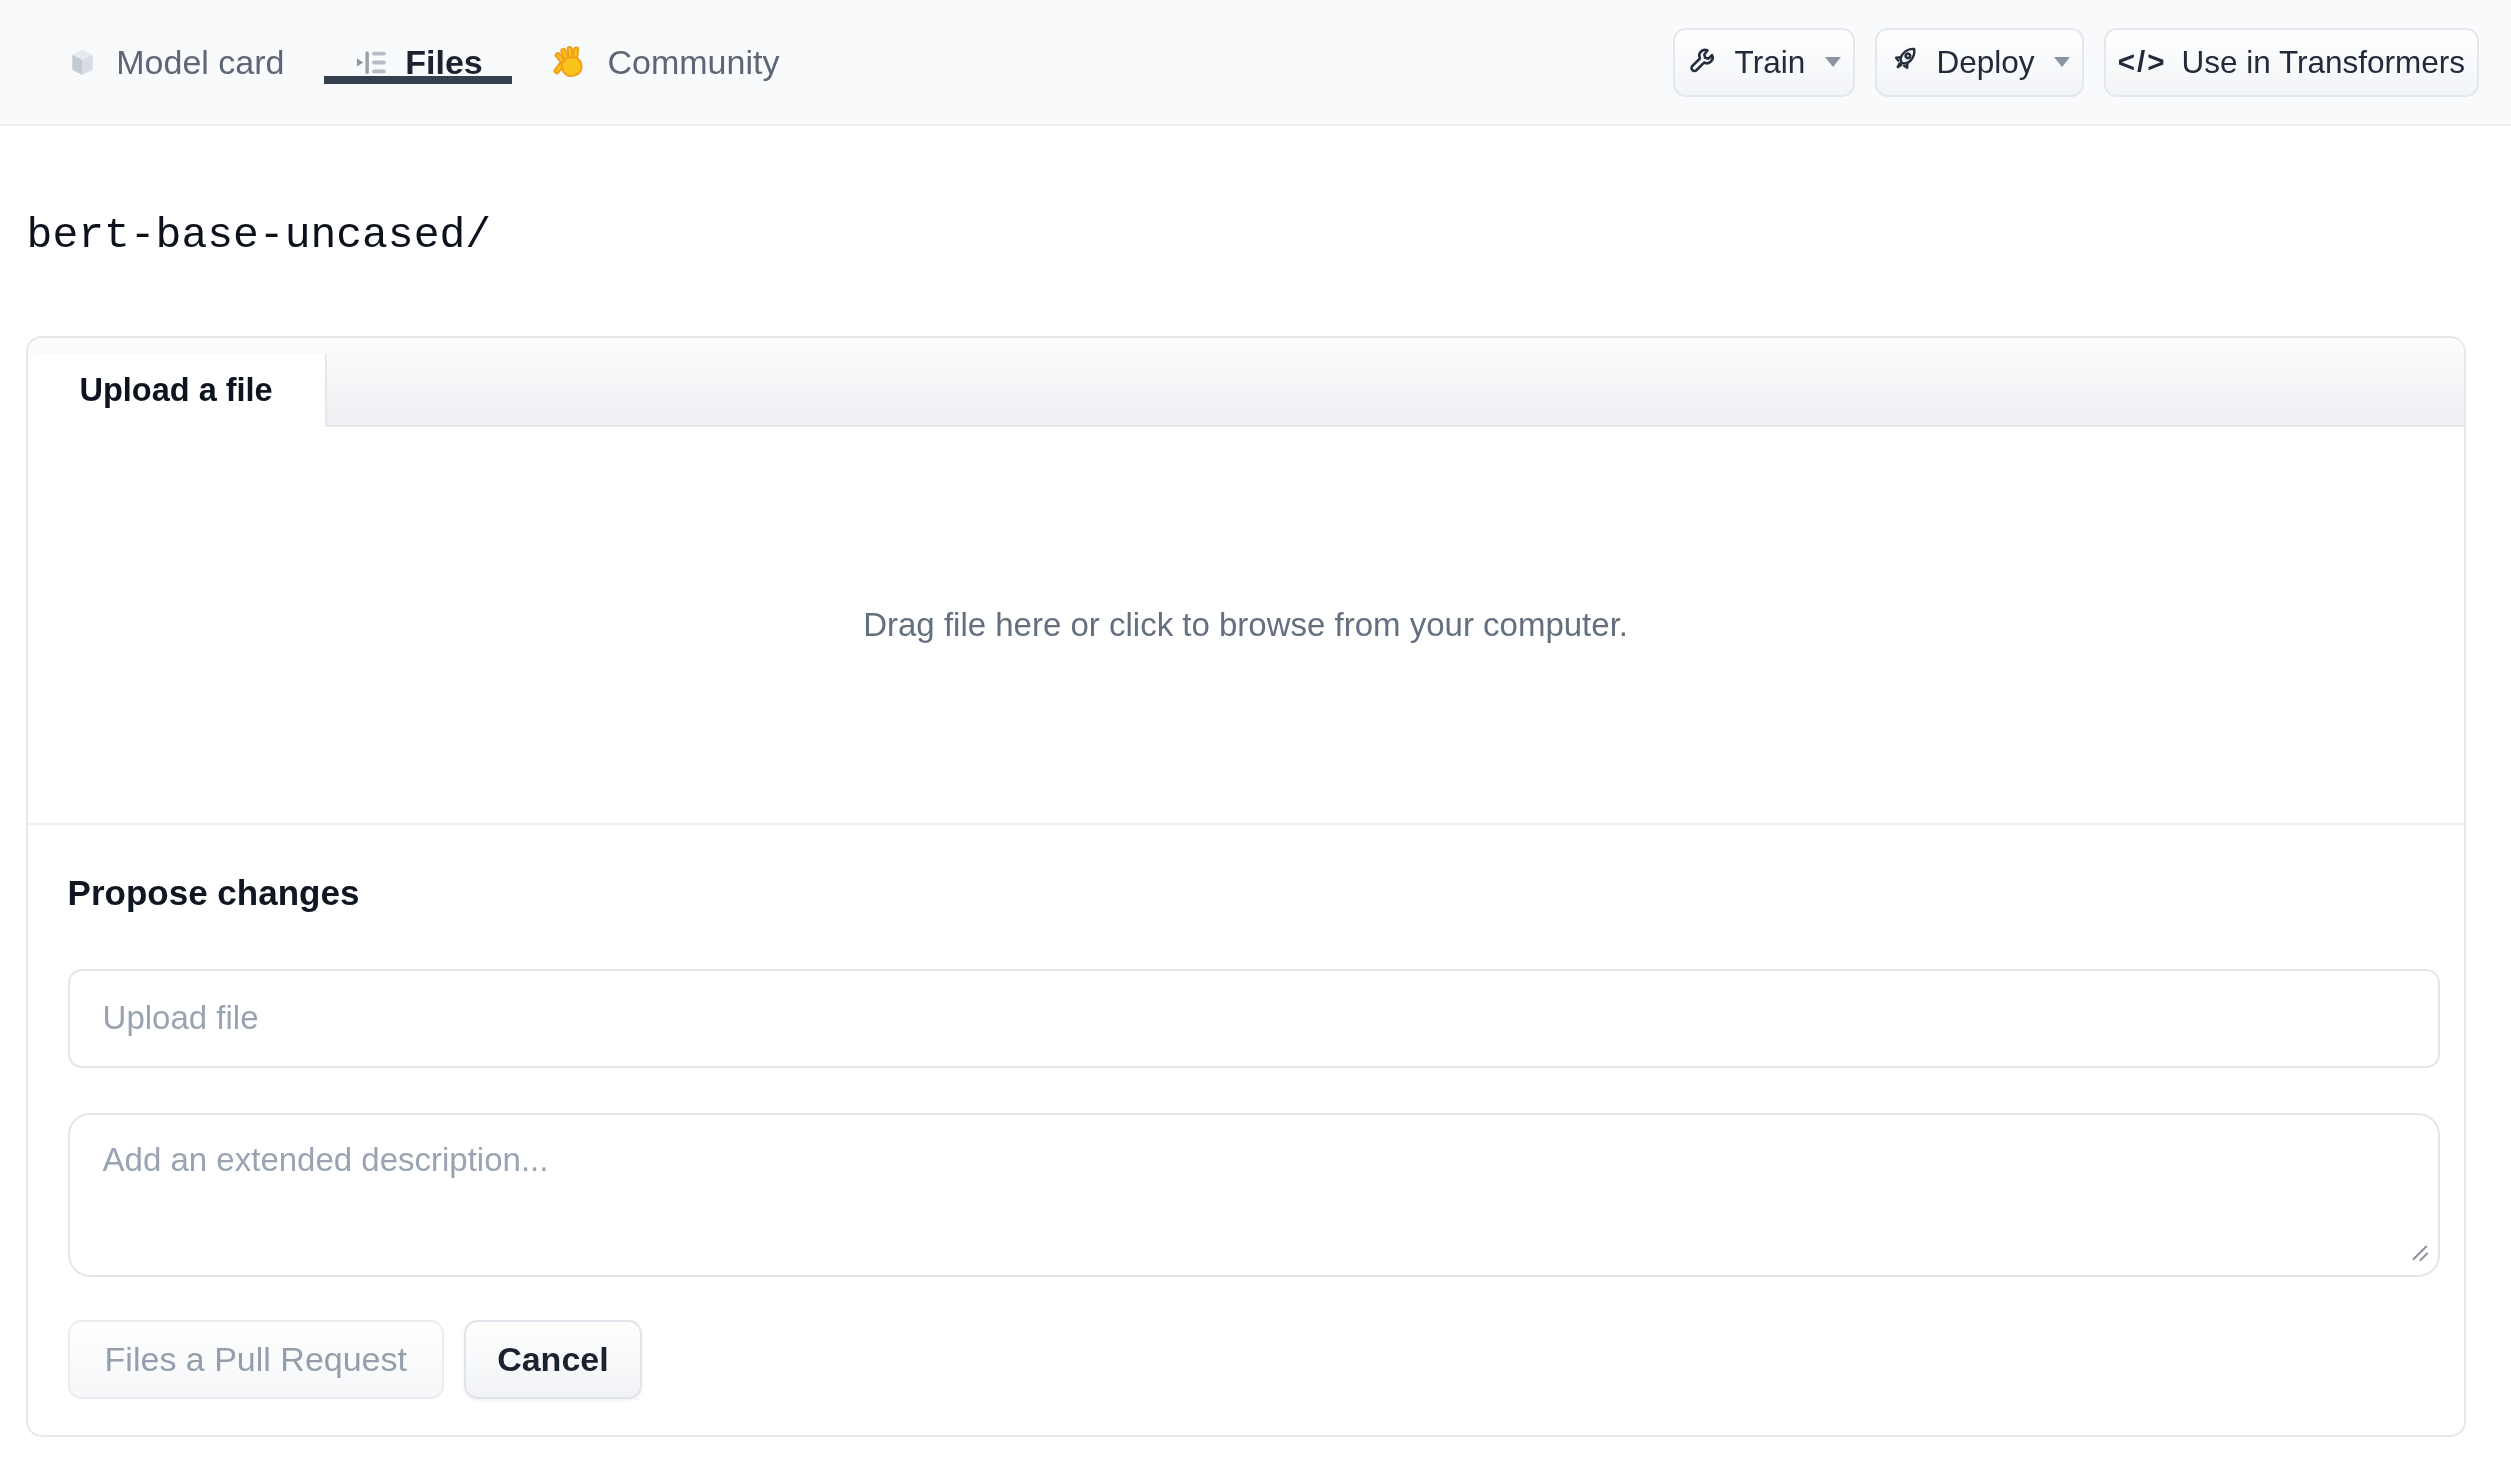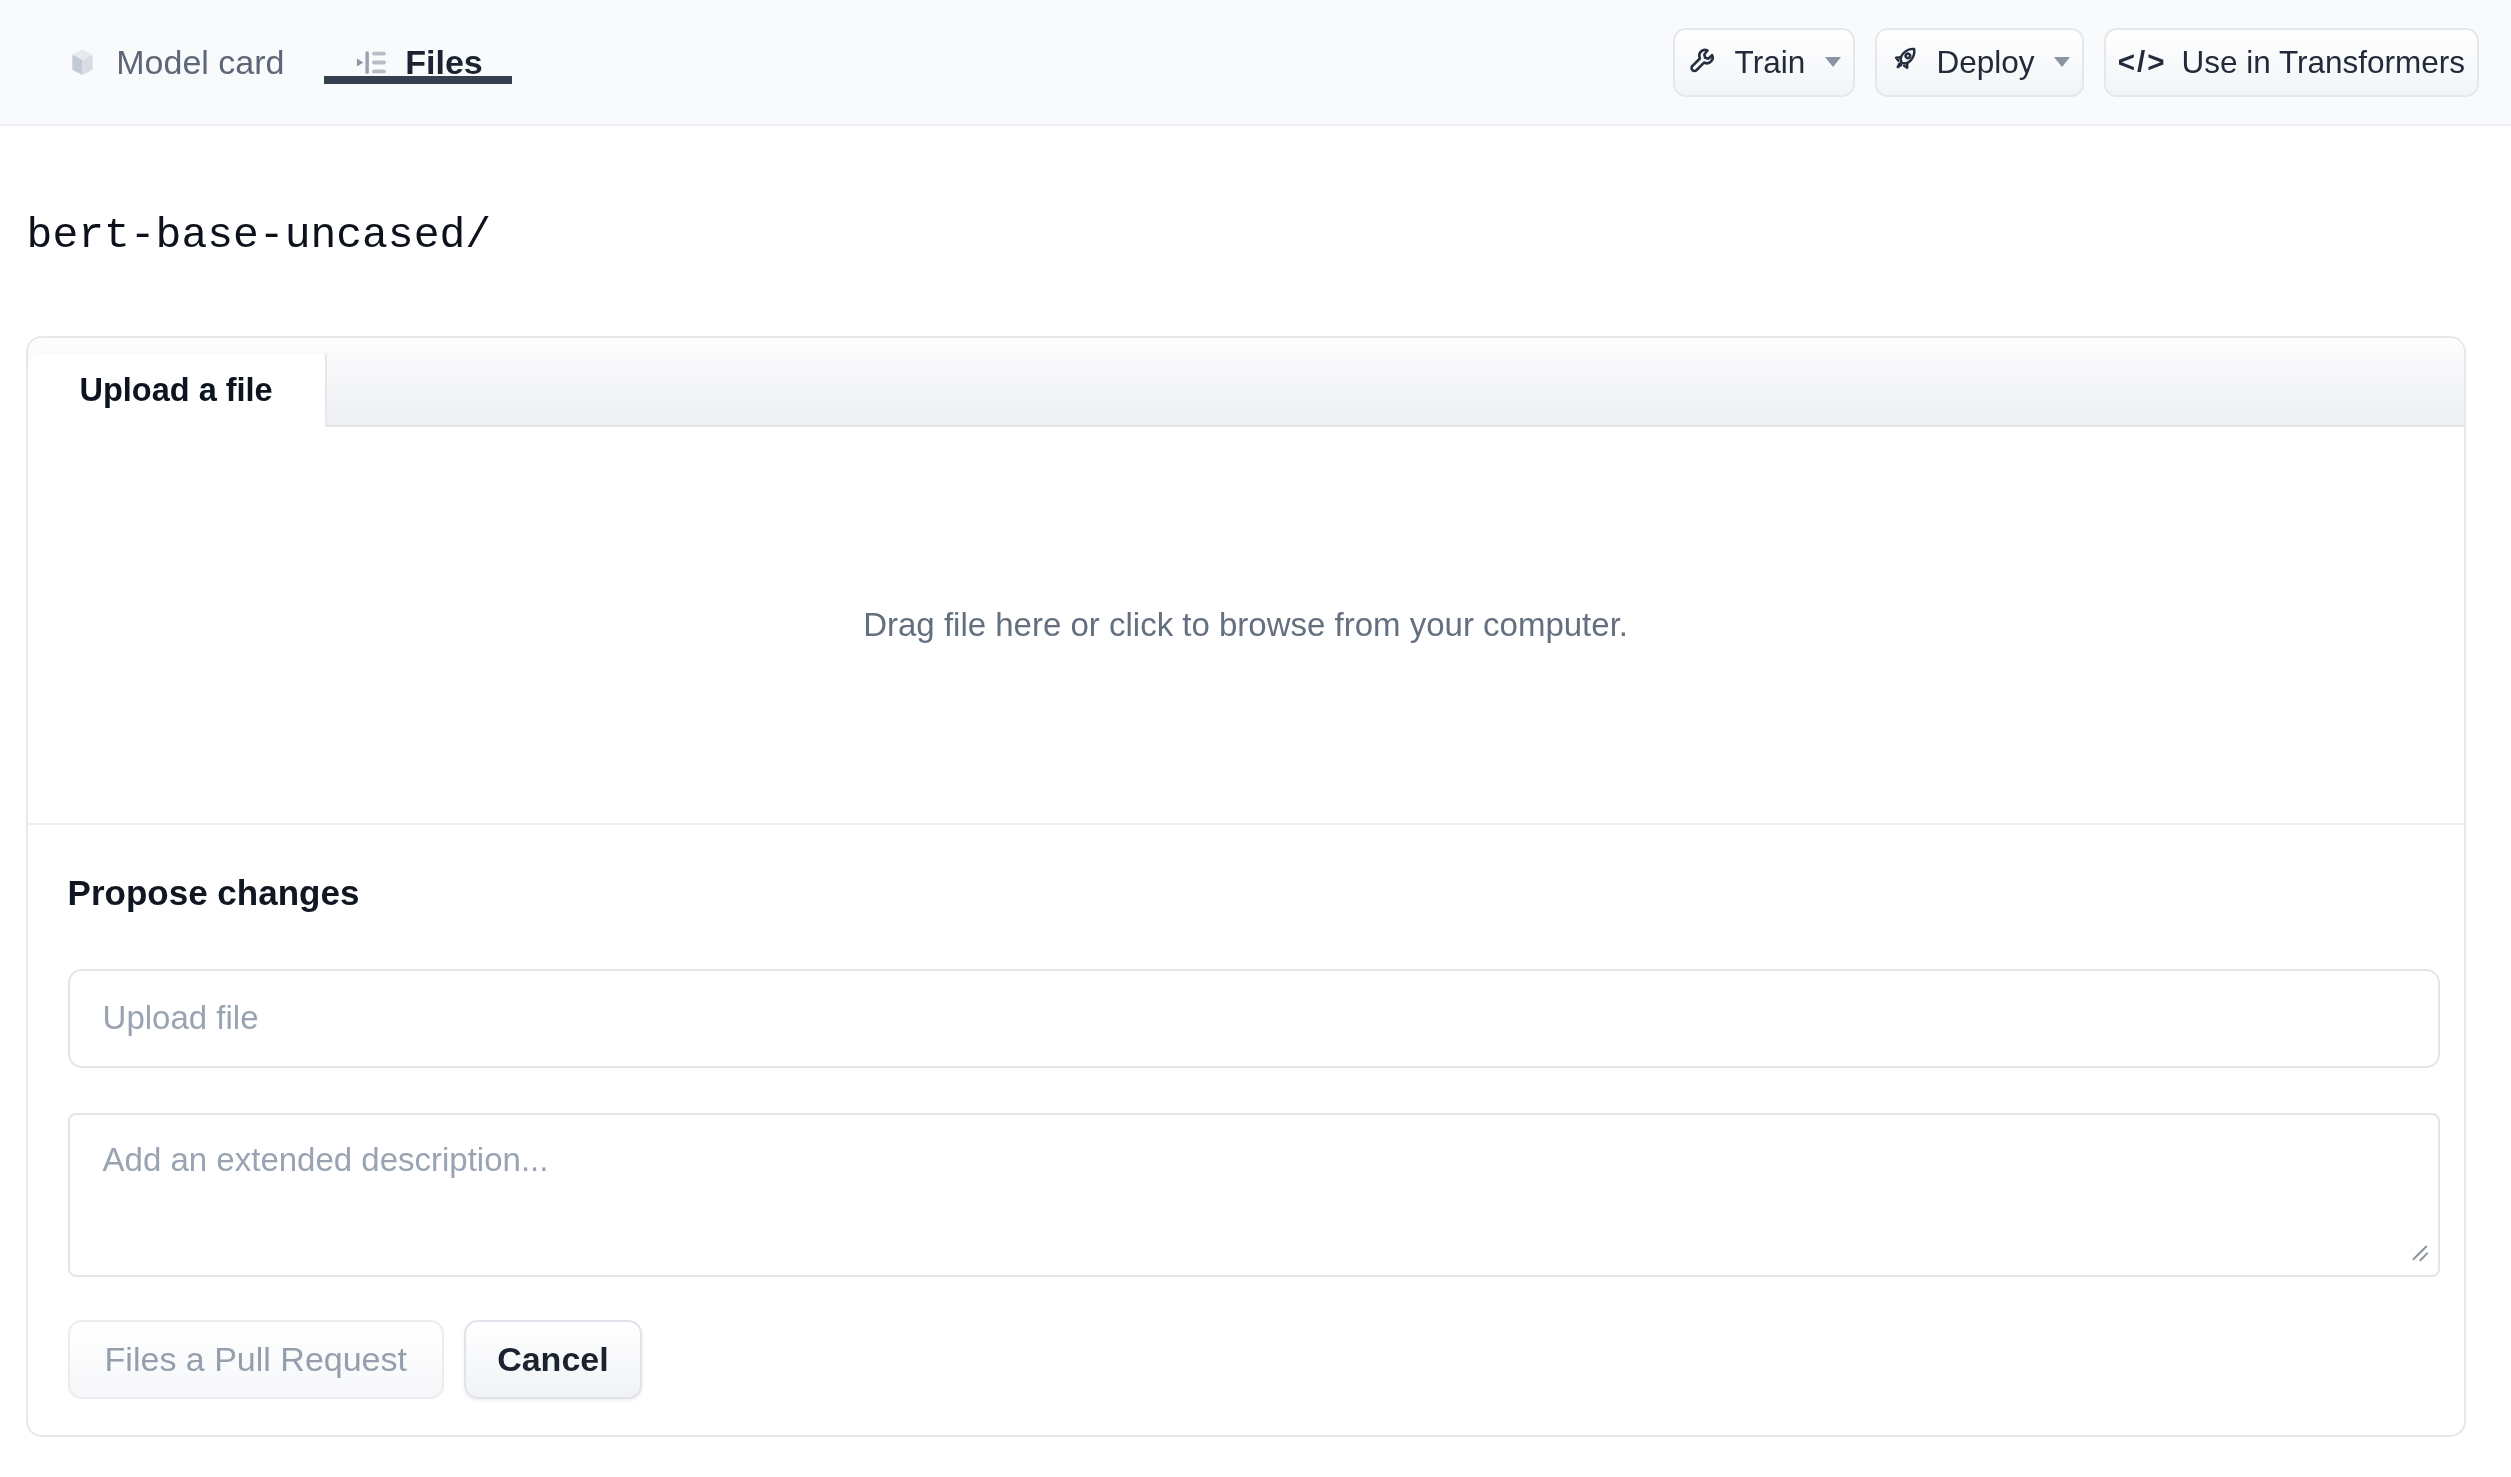--- a/index.html
+++ b/index.html
@@ -150,21 +150,21 @@
     color: #14532d;
     outline: none;
     background: #ffffff;
   }
   .textarea-wrap { position: relative; margin-top: 45px; }
   .desc-textarea {
     display: block;
     width: 100%;
     height: 164px;
     border: 2px solid #e2e5ea;
-    border-radius: 8px;
+    border-radius: 22px;
     padding: 26.6px 33px;
     font-family: "Liberation Sans", sans-serif;
     font-size: 33px;
     color: #1b2330;
     outline: none;
     resize: none;
     background: #ffffff;
   }
   .filename-input::placeholder, .desc-textarea::placeholder { color: #99a3b2; opacity: 1; }
   .resize-handle {
@@ -222,20 +222,35 @@
           <path d="M2 9.2 L6.4 12 L2 14.8 Z" fill="#8d95a1"></path>
           <rect x="7.8" y="4.2" width="2.4" height="15.6" rx="1.2" fill="#9aa2ae"></rect>
           <rect x="12.4" y="4.6" width="9.4" height="2.6" rx="1.3" fill="#b6bdc7"></rect>
           <rect x="12.4" y="10.7" width="9.4" height="2.6" rx="1.3" fill="#b6bdc7"></rect>
           <rect x="12.4" y="16.8" width="9.4" height="2.6" rx="1.3" fill="#b6bdc7"></rect>
         </svg>
       </span>
       <span>Files</span>
     </div>
 
+    <div class="tab">
+      <span class="icon">
+        <svg width="39" height="39" viewBox="0 0 24 24">
+          <g transform="rotate(-15 12 14)" fill="#fcc21c" stroke="#ef9f17" stroke-width="1.2">
+            <rect x="5.4" y="4.0" width="2.6" height="8" rx="1.3" transform="rotate(-24 6.7 8)"></rect>
+            <rect x="8.6" y="2.6" width="2.6" height="8.6" rx="1.3" transform="rotate(-8 9.9 7)"></rect>
+            <rect x="11.9" y="2.5" width="2.6" height="8.6" rx="1.3" transform="rotate(7 13.2 7)"></rect>
+            <rect x="15.0" y="3.6" width="2.6" height="8" rx="1.3" transform="rotate(22 16.3 7.6)"></rect>
+            <rect x="2.9" y="9.6" width="2.7" height="7.4" rx="1.35" transform="rotate(52 4.2 13.3)"></rect>
+            <rect x="6.0" y="8.8" width="12" height="11.4" rx="5.2"></rect>
+          </g>
+        </svg>
+      </span>
+      <span>Community</span>
+    </div>
   </div>
 
   <div class="header-actions">
 
     <button class="hbtn">
       <span class="icon">
         <svg width="33" height="33" viewBox="0 0 24 24" fill="none" stroke="#252e3f" stroke-width="1.9" stroke-linecap="round" stroke-linejoin="round">
           <path d="M14.9 6.2a4.1 4.1 0 0 0-5.6 5.3c.1.3.1.5-.1.7l-5 5a2.15 2.15 0 1 0 3 3l5-5c.2-.2.4-.2.7-.1a4.1 4.1 0 0 0 5.3-5.6l-2.6 2.6-2.4-.6-.6-2.4 2.3-2.9z"></path>
         </svg>
       </span>

